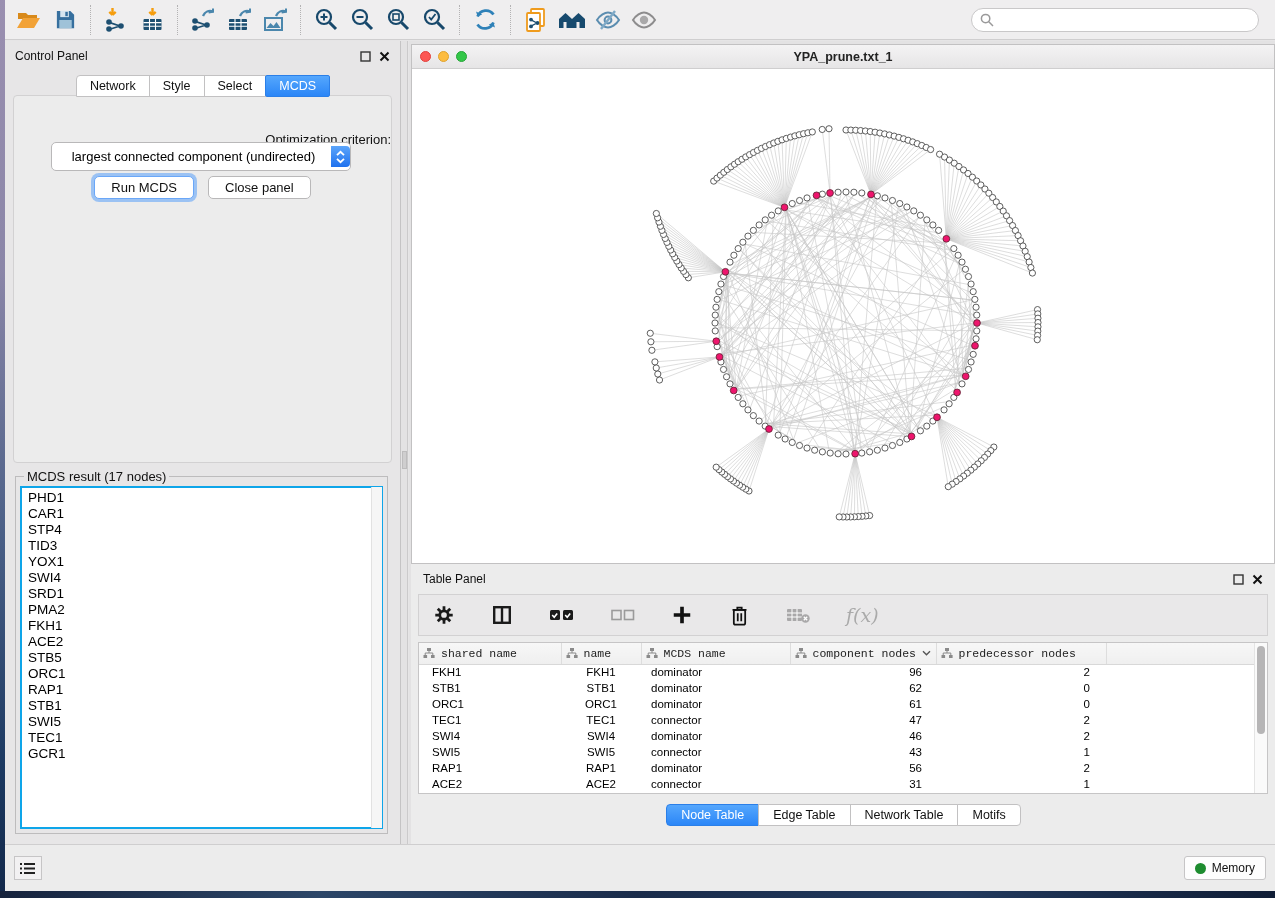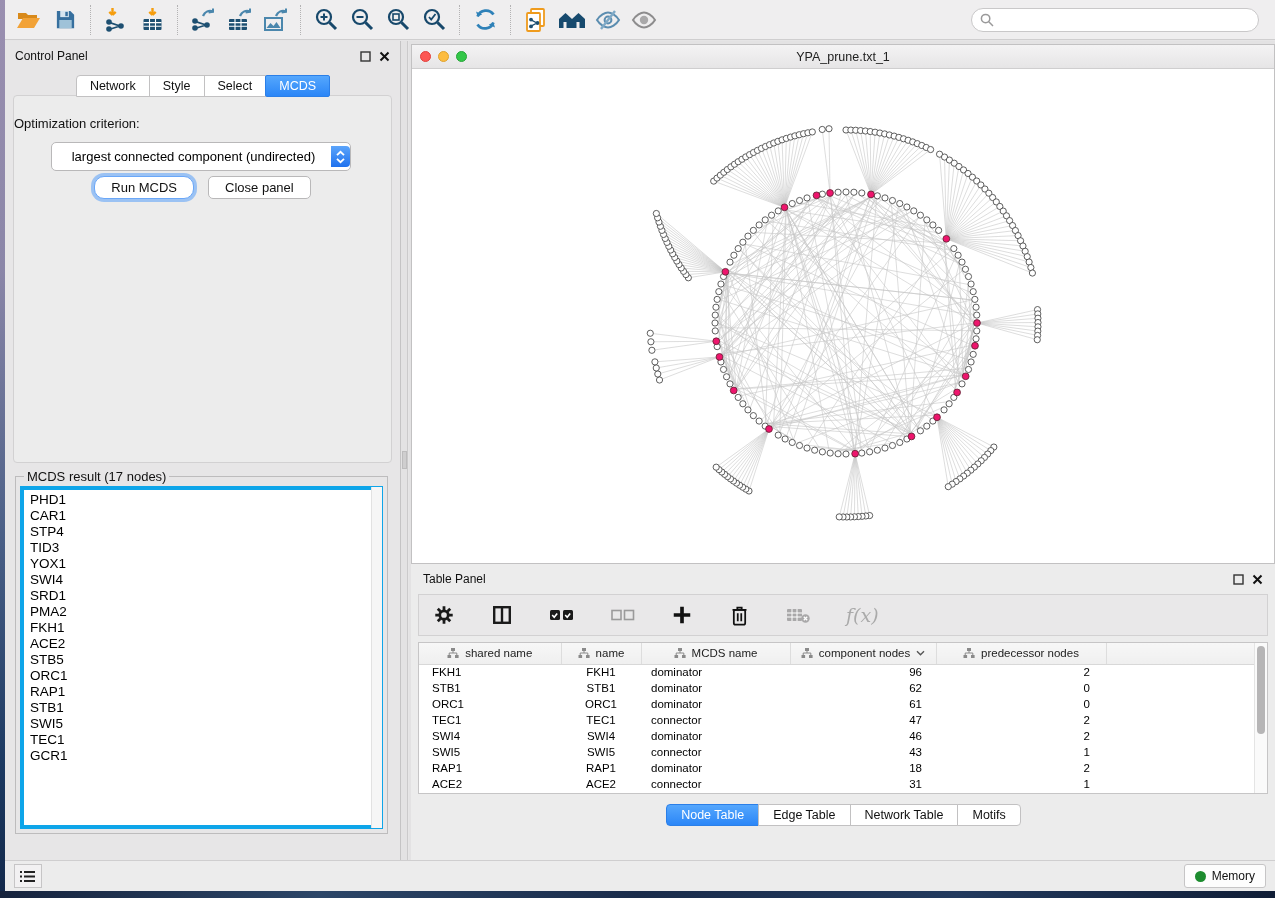--- a/index.html
+++ b/index.html
@@ -35,77 +35,77 @@
   .cp-title { font-size:12px; color:#111; }
   .winbtns { margin-left:auto; display:flex; gap:8px; align-items:center; }
   .cp-tabs { display:flex; justify-content:center; margin-top:8px; position:relative; z-index:2; }
   .ptab { font-size:12.5px; padding:3px 13px; background:#fff; border:1px solid #c2c1c2; color:#111;
     margin-right:-1px; cursor:default; }
   .ptab:first-child { border-radius:4px 0 0 0; }
   .ptab:last-child { border-radius:0 4px 0 0; }
   .ptab.active { background:linear-gradient(180deg,#55a7fd,#2b86f7); color:#fff; border-color:#2b7fe8; border-radius:2px; }
   .cp-content { position:absolute; left:8px; right:8px; top:54px; height:368px; background:#ececec;
     border:1px solid #d2d1d2; border-radius:4px; }
-  .opt-label { text-align:left; margin-top:20px; font-size:13px; color:#111; }
+  .opt-label { text-align:right; margin-top:36px; font-size:13px; color:#111; }
   .combo { position:absolute; left:37px; right:40px; top:46px; height:29px; background:#fff;
     border:1px solid #b9b8b9; border-radius:5px; display:flex; align-items:center; font-size:13px; }
   .combo .val { flex:1; text-align:center; padding-left:4px; white-space:nowrap; overflow:hidden; }
   .combo .stepper { width:19px; height:21px; margin:0; border-radius:0 4px 4px 0;
     background:linear-gradient(180deg,#5ba5fb,#1f71ee); display:flex; align-items:center; justify-content:center; }
   .btn-row { position:absolute; top:80px; left:0; right:0; display:flex; justify-content:center; gap:14px; }
   .mac-btn { font-family:inherit; font-size:13px; background:#fff; border:1px solid #b9b8b9; border-radius:5px;
     padding:3px 16px; height:23px; color:#111; }
-  .mac-btn.focusring { border-color:#6aa7f8; box-shadow:0 0 0 3px rgba(90,160,250,.55);border-radius:10px; }
+  .mac-btn.focusring { border-color:#6aa7f8; box-shadow:0 0 0 3px rgba(90,160,250,.55); }
 
   .result-box { position:absolute; left:10px; right:12px; top:428px; bottom:26px;
     border:1px solid #bdbcbd; background:transparent; padding:0; }
   .result-box legend { font-size:13px; color:#111; margin-left:8px; padding:0 3px; }
   .result-list { position:absolute; left:4px; right:4px; top:2px; bottom:4px; background:#fff;
-    border:4px solid #0ea5e9; overflow:hidden; font-size:13.5px; padding:2px 0 8px 6px; line-height:16px; color:#000; }
+    border:2px solid #0ea5e9; overflow:hidden; font-size:13.5px; padding:2px 0 8px 6px; line-height:16px; color:#000; }
   .result-scroll { position:absolute; right:5px; top:3px; bottom:5px; width:11px; background:#f6f6f6; border-left:1px solid #e2e2e2; }
 
   
   .net-window { position:absolute; left:2px; top:3px; right:0; height:520px; background:#fff;
     border:1px solid #c2c1c2; }
   .net-title { height:24px; background:linear-gradient(180deg,#f4f3f4,#e6e5e6); border-bottom:1px solid #cfcecf;
     display:flex; align-items:center; padding:0 8px; position:relative; }
   .tl { width:11px; height:11px; border-radius:50%; margin-right:7px; }
   .tl.red { background:#fc5753; border:1px solid #e2403c; }
   .tl.yellow { background:#fdbc40; border:1px solid #e0a32e; }
   .tl.green { background:#33c748; border:1px solid #27a539; }
-  .net-title-text { position:absolute; left:0; right:0; text-align:center; font-size:12.5px; color:#222; }
+  .net-title-text { position:absolute; left:0; right:0; text-align:center; font-size:12.5px; color:#222;font-weight:bold; }
   .net-view { position:relative; width:100%; height:489px; background:#fff; overflow:hidden; }
 
   
   .table-panel { position:absolute; left:2px; right:0; top:523px; bottom:0; background:#ececec; }
   .tp-head { height:24px; display:flex; align-items:center; padding:6px 12px 0 12px; font-size:12px; color:#111; }
   .tp-toolbar { margin:6px 7px 0 7px; height:42px; background:#e9e8e9; border:1px solid #d2d1d2;
     display:flex; align-items:center; padding:0 14px; gap:36px; }
   .fx { font-family:"DejaVu Serif","Liberation Serif",serif; font-style:italic; font-size:19px; color:#aaa; }
   .tp-table { position:absolute; left:7px; right:7px; top:78px; bottom:66px; background:#fff; border:1px solid #c6c5c6; overflow:hidden; }
   table { border-collapse:collapse; width:100%; table-layout:fixed; }
   thead th { height:21px; background:linear-gradient(180deg,#f7f7f7,#efefef); border-bottom:1px solid #d8d8d8;
     border-right:1px solid #dddddd; font-weight:normal; font-size:11.5px; color:#222; white-space:nowrap; overflow:hidden; }
-  thead th .hwrap { display:flex; align-items:center; justify-content:center; gap:6px; padding:0 4px; }
+  thead th .hwrap { display:flex; align-items:center; justify-content:flex-start; gap:6px; padding:0 4px;font-family:Liberation Mono, monospace; }
   tbody td { height:16px; font-size:11.5px; color:#000; white-space:nowrap; overflow:hidden; padding:0 4px; }
   td.c-shared { padding-left:13px; text-align:left; }
   td.c-name { text-align:center; }
   td.c-role { padding-left:10px; text-align:left; }
   td.c-succ { padding-right:14px; text-align:right; }
   td.c-pred { padding-right:16px; text-align:right; }
   .tp-scroll { position:absolute; right:8px; top:79px; bottom:67px; width:13px; background:#fafafa; border-left:1px solid #e4e4e4; }
   .tp-scroll .thumb { position:absolute; top:3px; left:2px; width:8px; height:88px; background:#b6b5b6; border-radius:4px; }
   .tp-tabs { position:absolute; left:0; right:0; bottom:34px; display:flex; justify-content:center; }
   .ttab { font-size:12.5px; padding:3px 14px; background:#fff; border:1px solid #c2c1c2; margin-right:-1px; color:#111; }
   .ttab:first-child { border-radius:4px 0 0 4px; }
   .ttab:last-child { border-radius:0 4px 4px 0; }
   .ttab.active { background:linear-gradient(180deg,#55a7fd,#2b86f7); color:#fff; border-color:#2b7fe8; }
 
   
-  .status-bar { position:absolute; left:0; right:0; bottom:0; height:31px; background:#ececec;
+  .status-bar { position:absolute; left:0; right:0; bottom:0; height:47px; background:#ececec;
     border-top:1px solid #cfcecf; display:flex; align-items:center; padding:0 9px; }
   .status-list { width:28px; height:24px; background:#f2f1f2; border:1px solid #c6c5c6; display:flex;
     align-items:center; justify-content:center; }
   .memory-btn { margin-left:auto; height:24px; background:#fdfdfd; border:1px solid #c6c5c6; border-radius:3px;
     display:flex; align-items:center; gap:6px; padding:0 10px; font-size:12px; font-family:inherit; color:#111; }
   .memory-btn .dot { width:11px; height:11px; border-radius:50%; background:#1d8c2f; }
 </style>
 </head>
 <body>
 
@@ -1106,21 +1106,21 @@
                     <td class="c-name">SWI5</td>
                     <td class="c-role">connector</td>
                     <td class="c-succ">43</td>
                     <td class="c-pred">1</td>
                     <td class="c-blank"></td>
                   </tr>
                   <tr>
                     <td class="c-shared">RAP1</td>
                     <td class="c-name">RAP1</td>
                     <td class="c-role">dominator</td>
-                    <td class="c-succ">18</td>
+                    <td class="c-succ">56</td>
                     <td class="c-pred">2</td>
                     <td class="c-blank"></td>
                   </tr>
                   <tr>
                     <td class="c-shared">ACE2</td>
                     <td class="c-name">ACE2</td>
                     <td class="c-role">connector</td>
                     <td class="c-succ">31</td>
                     <td class="c-pred">1</td>
                     <td class="c-blank"></td>

